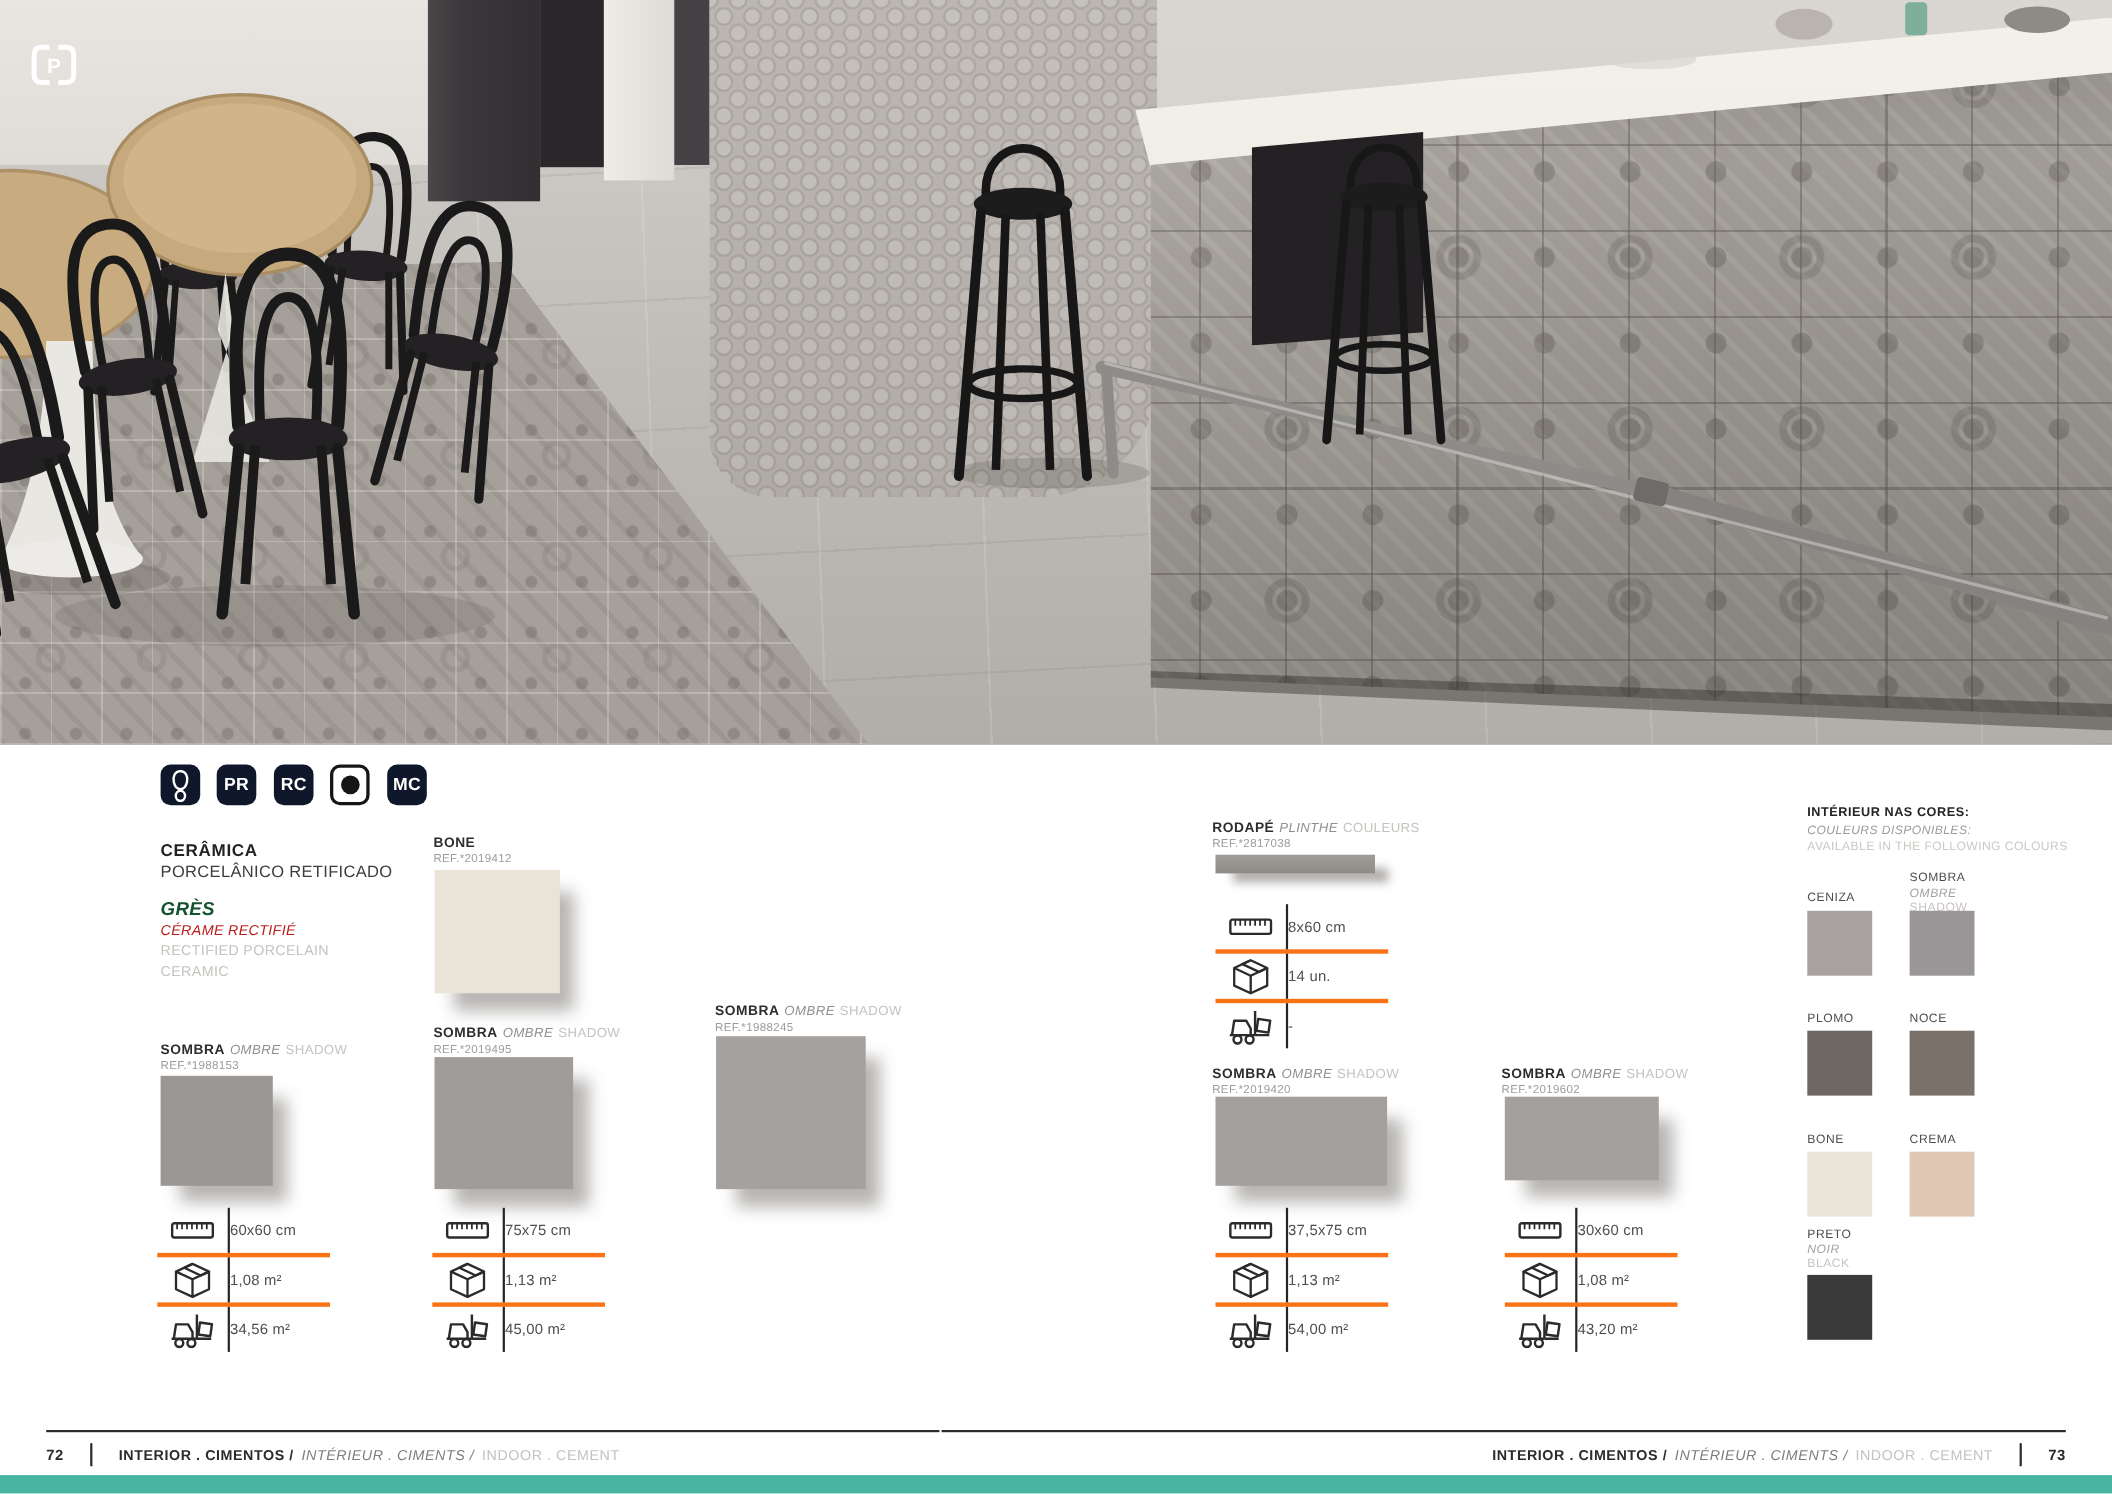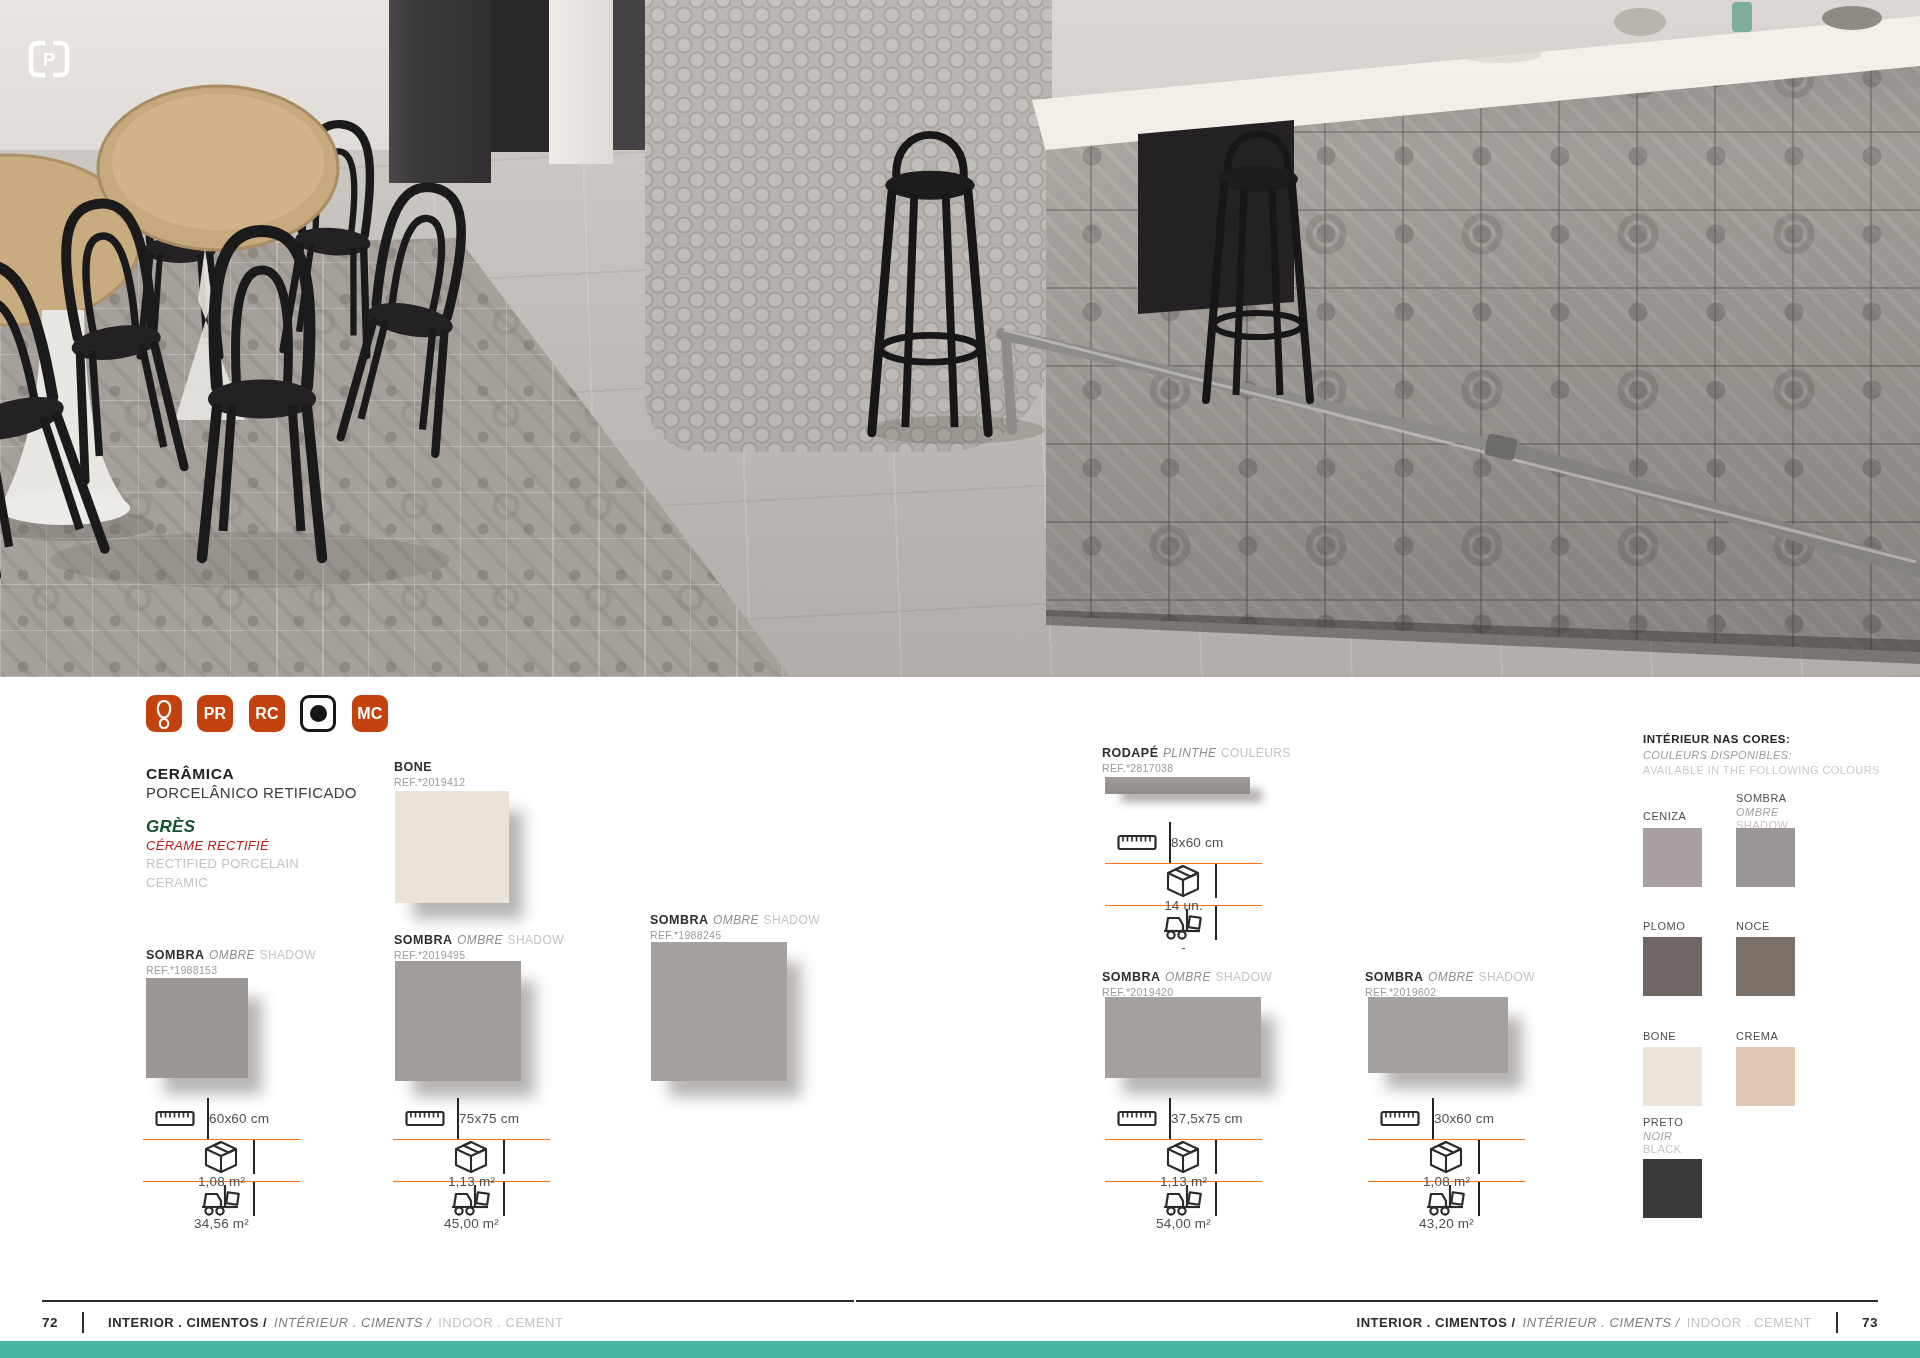--- a/index.html
+++ b/index.html
@@ -59,21 +59,21 @@
          background:rgba(52,48,45,.45);}
   .bar-recess{left:0;top:0;width:1920px;height:677px;
          clip-path:polygon(1138px 134px,1294px 120px,1294px 302px,1138px 314px);
          background:#242124;}
   .furniture{position:absolute;left:0;top:0;}
 
   
   .logo{position:absolute;left:26px;top:38px;}
 
   
-  .badge{position:absolute;top:695px;width:36px;height:37px;border-radius:9px;background:#c2410c;
+  .badge{position:absolute;top:695px;width:36px;height:37px;border-radius:9px;background:#0f172a;
          display:flex;align-items:center;justify-content:center;color:#fff;font-weight:bold;
          font-size:16px;letter-spacing:.2px;}
   .badge.light{background:#fff;border:3px solid #161616;width:30px;height:31px;}
   .badge.light .dot{width:17px;height:17px;border-radius:50%;background:#161616;}
 
   
   .intro{position:absolute;left:146px;top:765px;line-height:18.5px;}
   .intro .t1{font-weight:bold;font-size:15.5px;letter-spacing:.6px;color:#232323;}
   .intro .t2{font-size:15px;color:#3d3d3d;letter-spacing:.3px;}
   .intro .t3{font-size:17px;font-style:italic;font-weight:bold;color:#14532d;letter-spacing:.3px;margin-top:16px;}
@@ -87,21 +87,21 @@
   .pfr{font-style:italic;font-size:12px;color:#8f8f8e;letter-spacing:.4px;}
   .pen{font-size:12px;color:#c6c2be;letter-spacing:.4px;}
   .pref{font-size:10.5px;color:#9d9b99;letter-spacing:.3px;margin-top:3px;}
   .tile{position:absolute;box-shadow:16px 18px 14px -2px rgba(95,90,86,.45);}
   .skirt{position:absolute;box-shadow:14px 10px 9px -2px rgba(95,90,86,.5);
          background:linear-gradient(180deg,#a09c98,#8f8b87);}
 
   
   .spec-table{position:absolute;width:157px;}
   .spec-row{display:flex;height:41px;align-items:center;}
-  .spec-row + .spec-row{border-top:1px solid #f97316;flex-direction:column;}
+  .spec-row + .spec-row{border-top:4px solid #f97316;}
   .spec-icon{width:64px;min-width:64px;height:100%;display:flex;align-items:center;justify-content:center;
              border-right:2px solid #242424;}
   .spec-val{font-size:13.5px;color:#4f4f4f;letter-spacing:.2px;}
 
   
   .cpanel-title{position:absolute;left:1643px;top:733px;font-size:11.5px;font-weight:bold;
                 letter-spacing:.5px;color:#242424;}
   .cpanel-fr{position:absolute;left:1643px;top:749px;font-size:11px;font-style:italic;
              color:#9b9b9b;letter-spacing:.4px;}
   .cpanel-en{position:absolute;left:1643px;top:764px;font-size:11px;color:#ccc8c4;letter-spacing:.4px;}

